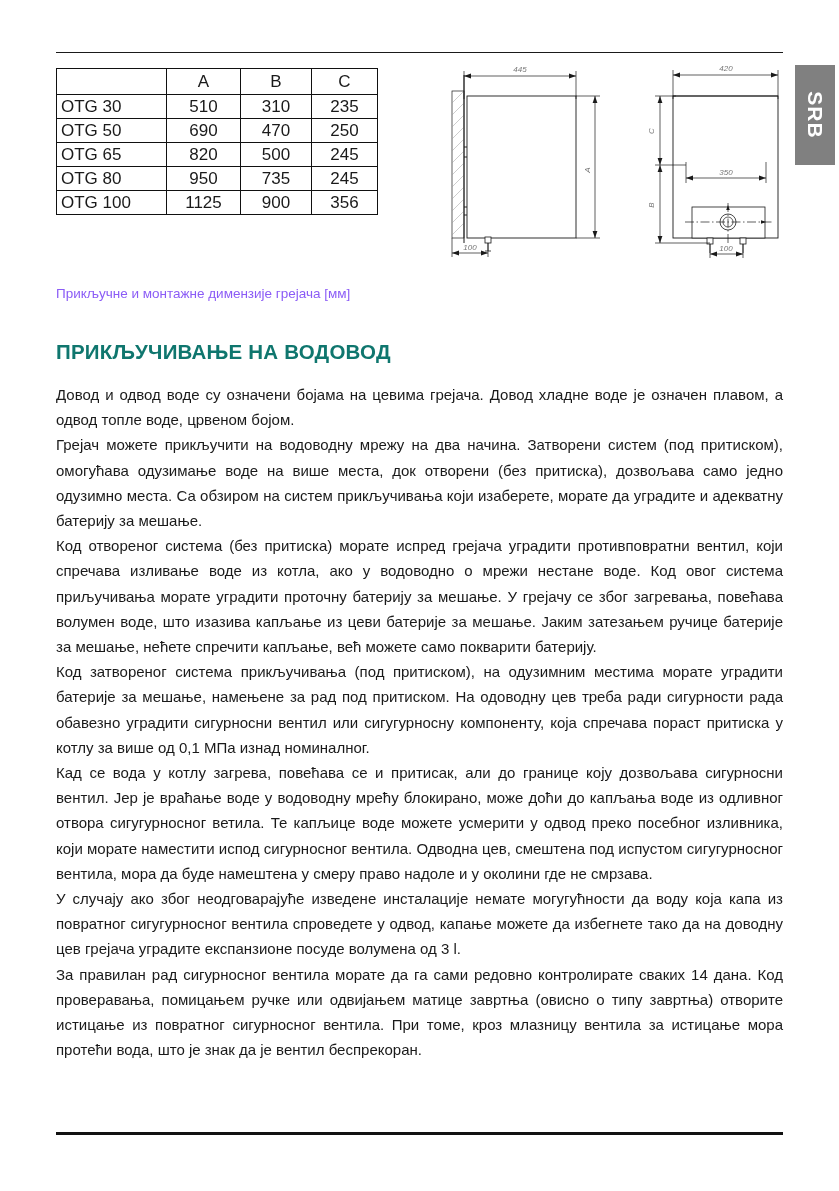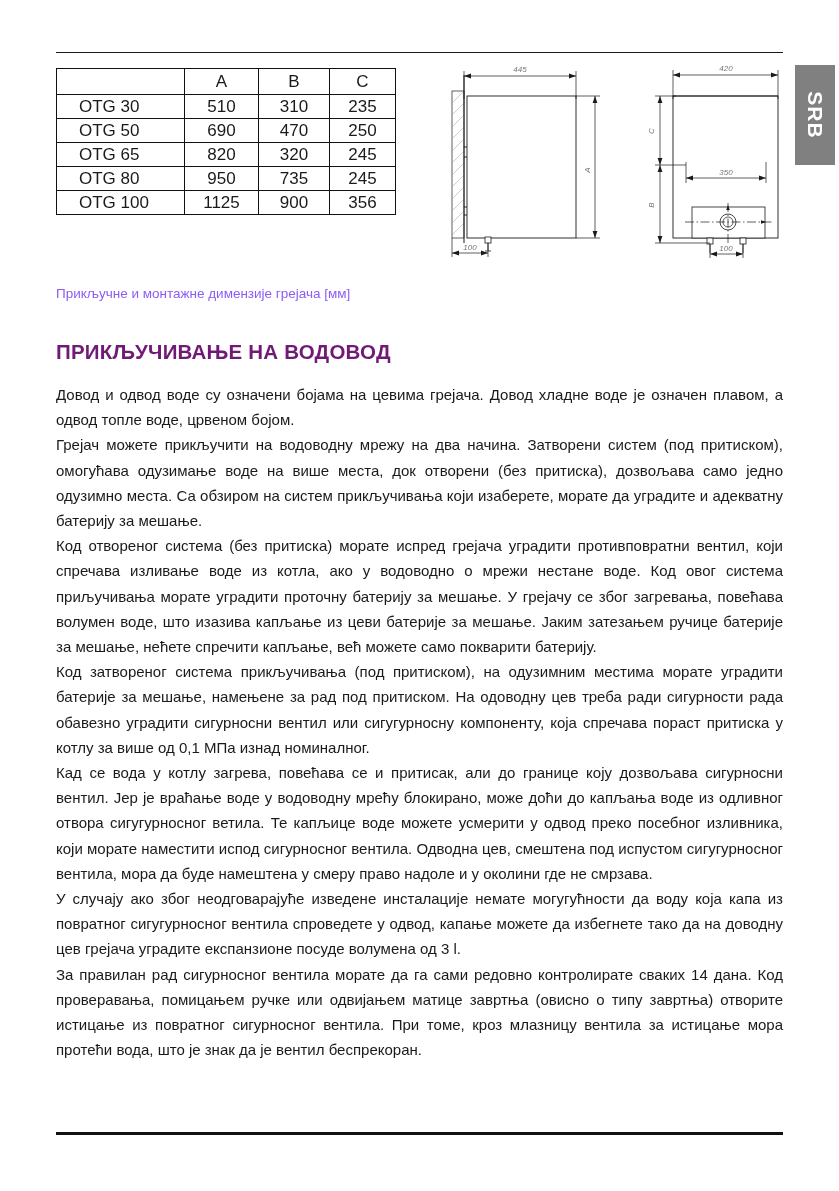--- a/index.html
+++ b/index.html
@@ -32,42 +32,42 @@
     position:absolute;left:56px;top:68px;
     border-collapse:collapse;
   }
   .dim-table td,.dim-table th{
     border:1.3px solid #111;
     font-size:17px;font-weight:normal;
     text-align:center;
     height:23px;line-height:23px;padding:0;
     font-family:"Liberation Sans",sans-serif;
   }
-  .dim-table .c0{width:105px;text-align:left;padding-left:22px;}
+  .dim-table .c0{width:105px;text-align:left;padding-left:4px;}
   .dim-table .c1{width:73px;}
   .dim-table .c2{width:70px;}
   .dim-table .c3{width:65px;}
   .dim-table thead td{height:25px;line-height:25px;}
 
   
   .draw{position:absolute;}
   .draw svg{display:block;}
 
   
   .caption{
     position:absolute;left:56px;top:285px;width:500px;
     font-size:13.5px;line-height:17px;color:#8b5cf6;
   }
 
   
   .heading{
     position:absolute;left:56px;top:326px;width:700px;
     font-size:20.5px;font-weight:bold;letter-spacing:0.2px;
     font-family:"Liberation Sans",sans-serif;
-    color:#701a75;
+    color:#0f766e;
   }
 
   
   .body-text{
     position:absolute;left:56px;top:382px;width:727px;
   }
   .body-text p{
     margin:0;
     font-size:15px;
     line-height:25.2px;
@@ -106,21 +106,21 @@
       </tr>
       <tr>
         <td class="c0">OTG 50</td>
         <td class="c1">690</td>
         <td class="c2">470</td>
         <td class="c3">250</td>
       </tr>
       <tr>
         <td class="c0">OTG 65</td>
         <td class="c1">820</td>
-        <td class="c2">320</td>
+        <td class="c2">500</td>
         <td class="c3">245</td>
       </tr>
       <tr>
         <td class="c0">OTG 80</td>
         <td class="c1">950</td>
         <td class="c2">735</td>
         <td class="c3">245</td>
       </tr>
       <tr>
         <td class="c0">OTG 100</td>

